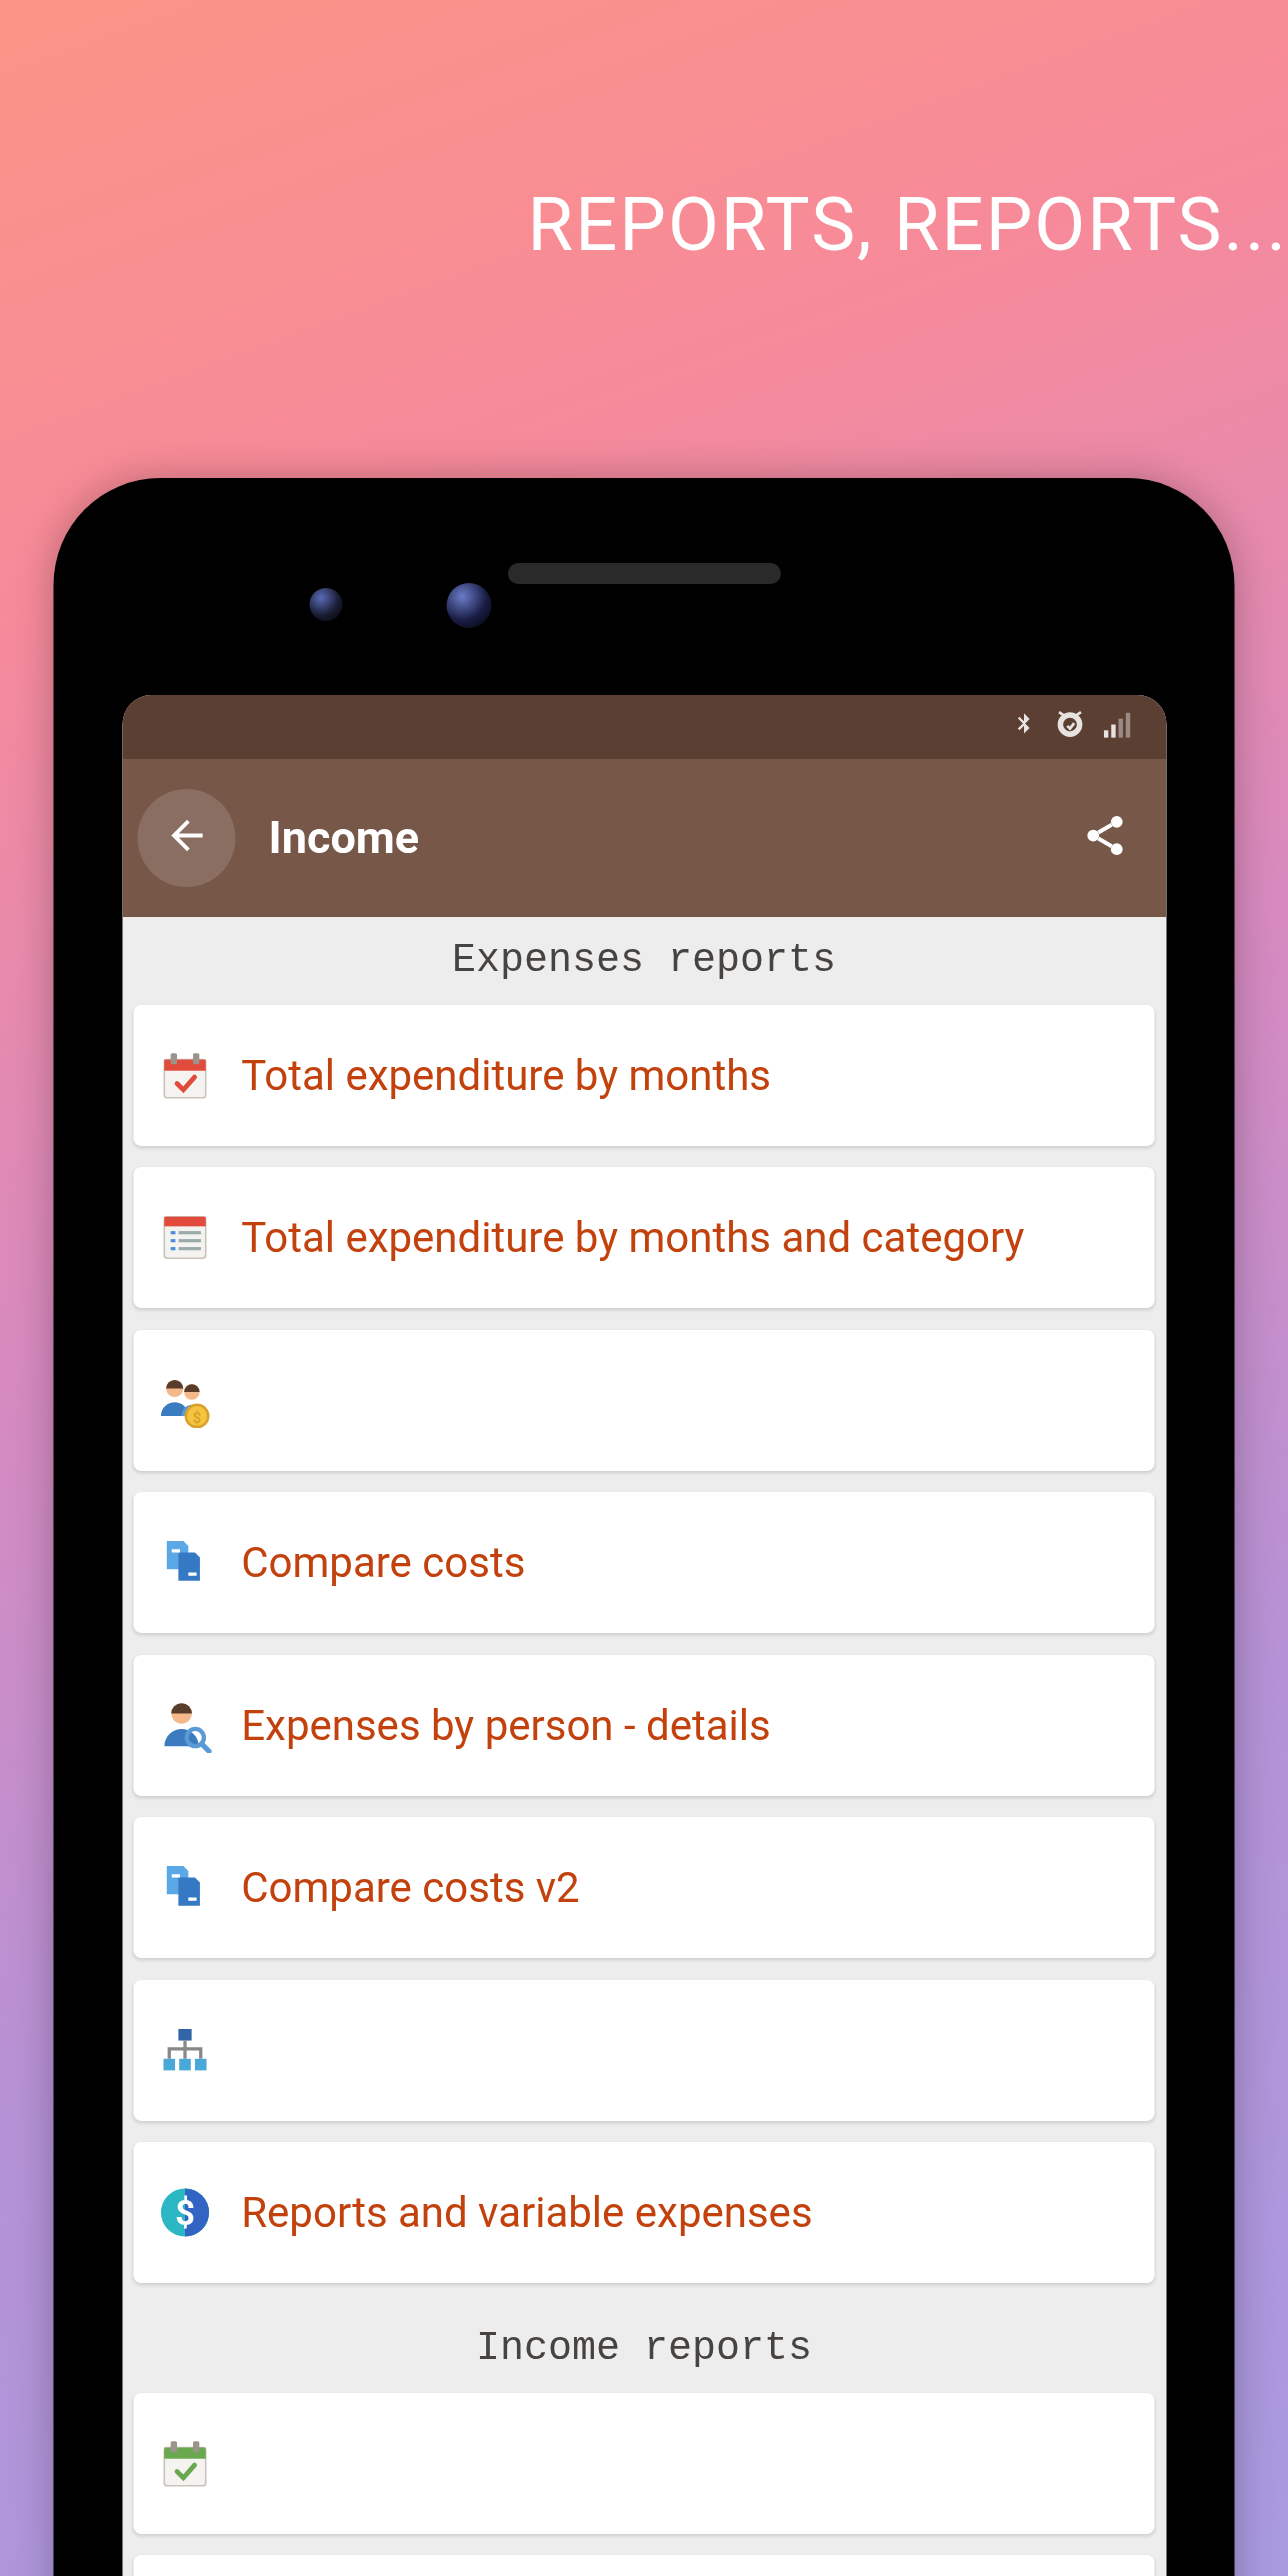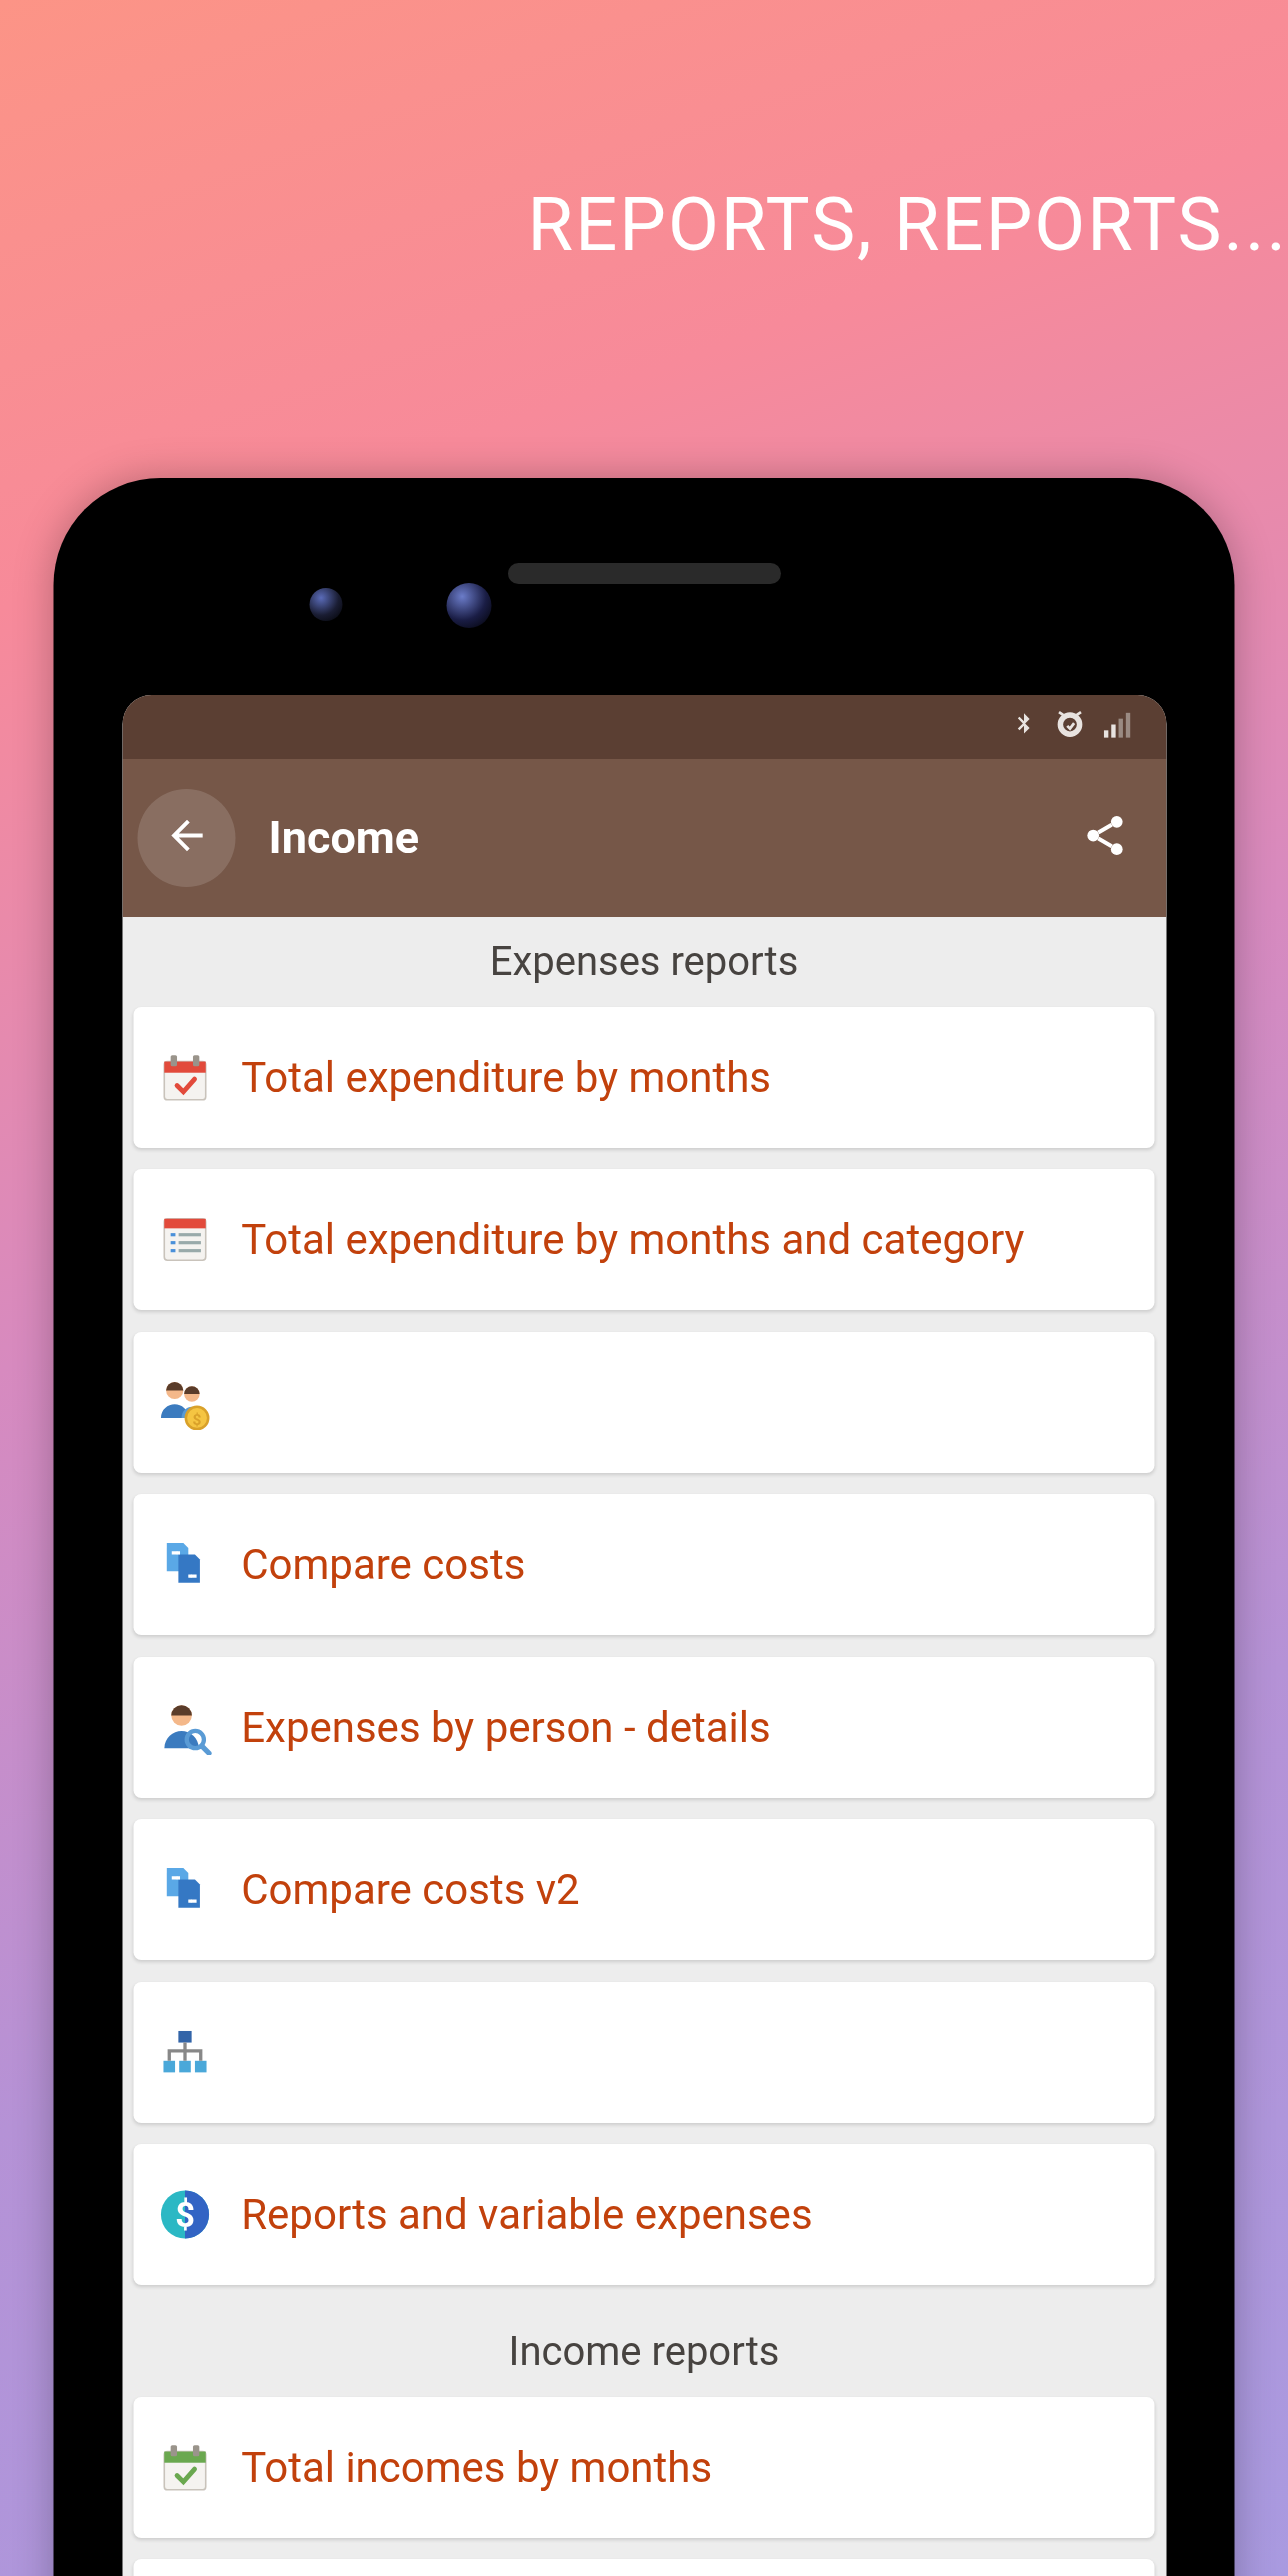--- a/index.html
+++ b/index.html
@@ -122,20 +122,21 @@
   }
   .content {
     padding: 0 11.7px 0 11.7px;
   }
   .section-header {
     text-align: center;
     color: #474340;
     font-size: 40px;
     font-weight: 400;
     padding: 21.5px 0 21.5px 0;
+    font-family: Liberation Mono, monospace;
   }
   .card {
     background: #fff;
     border-radius: 7.8px;
     box-shadow: 0 2px 3.9px rgba(0,0,0,0.14);
     height: 141px;
     margin-bottom: 21.5px;
     display: flex;
     align-items: center;
     padding: 0 25px 0 21.5px;
@@ -328,21 +329,20 @@
         <div class="card">
           <span class="icon">
             <svg width="51" height="51" viewBox="0 0 32 32">
                 <rect x="3" y="6" width="26" height="24" rx="2" fill="#f5f3f0" stroke="#c9c3bb" stroke-width="1"></rect>
                 <rect x="3" y="6" width="26" height="7" fill="#6aa84f"></rect>
                 <rect x="7" y="2" width="4" height="7" rx="1" fill="#9a948b"></rect>
                 <rect x="21" y="2" width="4" height="7" rx="1" fill="#9a948b"></rect>
                 <path d="M11 21l4 4 7-8" stroke="#6aa84f" stroke-width="3" fill="none" stroke-linecap="round"></path>
               </svg>
           </span>
-          <span class="label">Total incomes by months</span>
         </div>
 
         <div class="card">
           
           
         </div>
 
       </div>
 
     </div>

